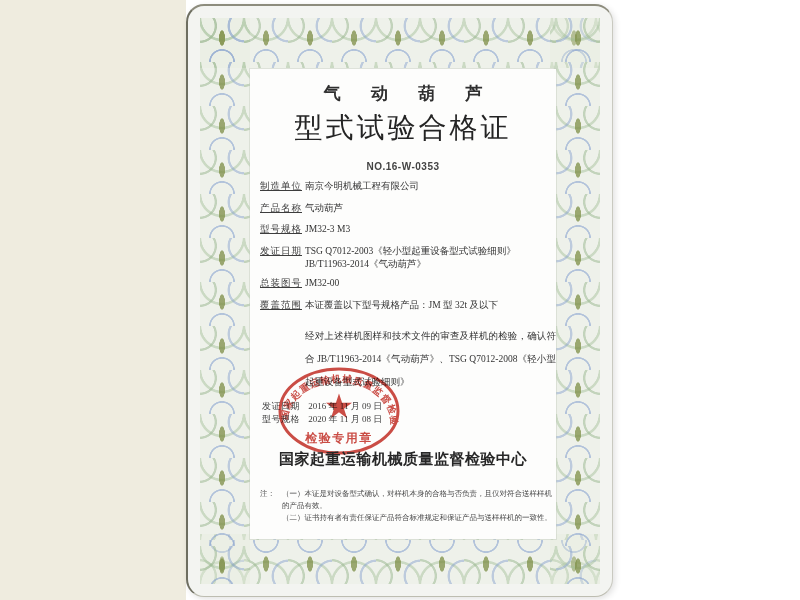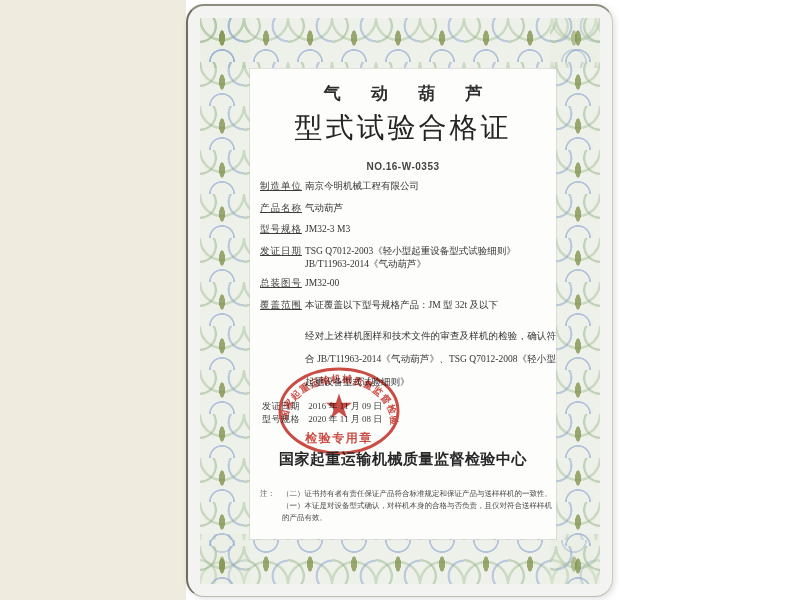--- a/index.html
+++ b/index.html
@@ -169,20 +169,20 @@
         <text x="63" y="76" text-anchor="middle" font-size="12" fill="#c5342c" font-weight="bold" letter-spacing="1.5" font-family="'Liberation Serif','DejaVu Serif',serif">检验专用章</text>
       </svg>
     </div>
 
     <div class="authority">国家起重运输机械质量监督检验中心</div>
 
     <div class="notes">
       <div class="notes-row">
         <div class="notes-label">注：</div>
         <div class="notes-items">
+          <div>（一）本证是对设备型式确认，对样机本身的合格与否负责，且仅对符合送样样机的产品有效。</div>
           <div>（二）证书持有者有责任保证产品符合标准规定和保证产品与送样样机的一致性。</div>
-          <div>（一）本证是对设备型式确认，对样机本身的合格与否负责，且仅对符合送样样机的产品有效。</div>
         </div>
       </div>
     </div>
 
   </div>
 </div>
 
 </body></html>

